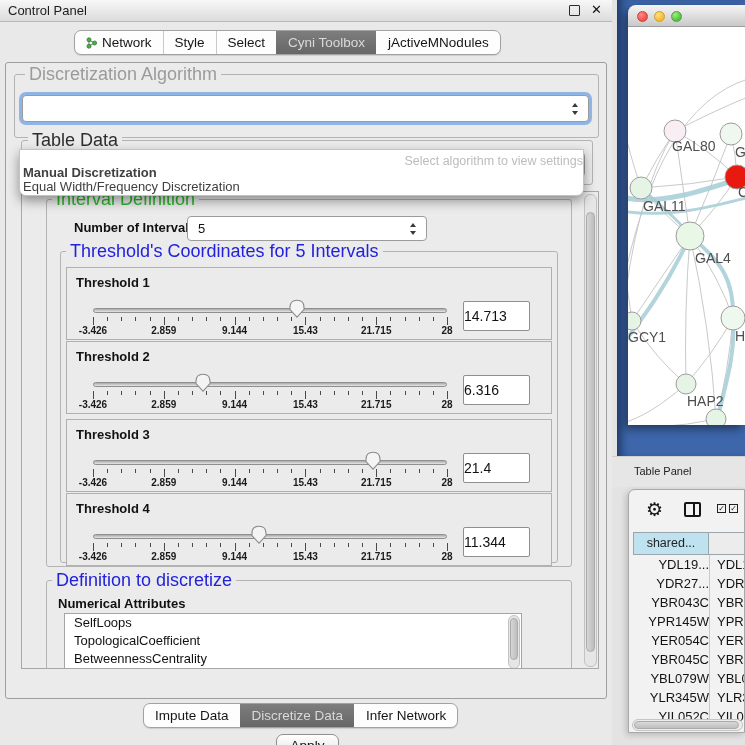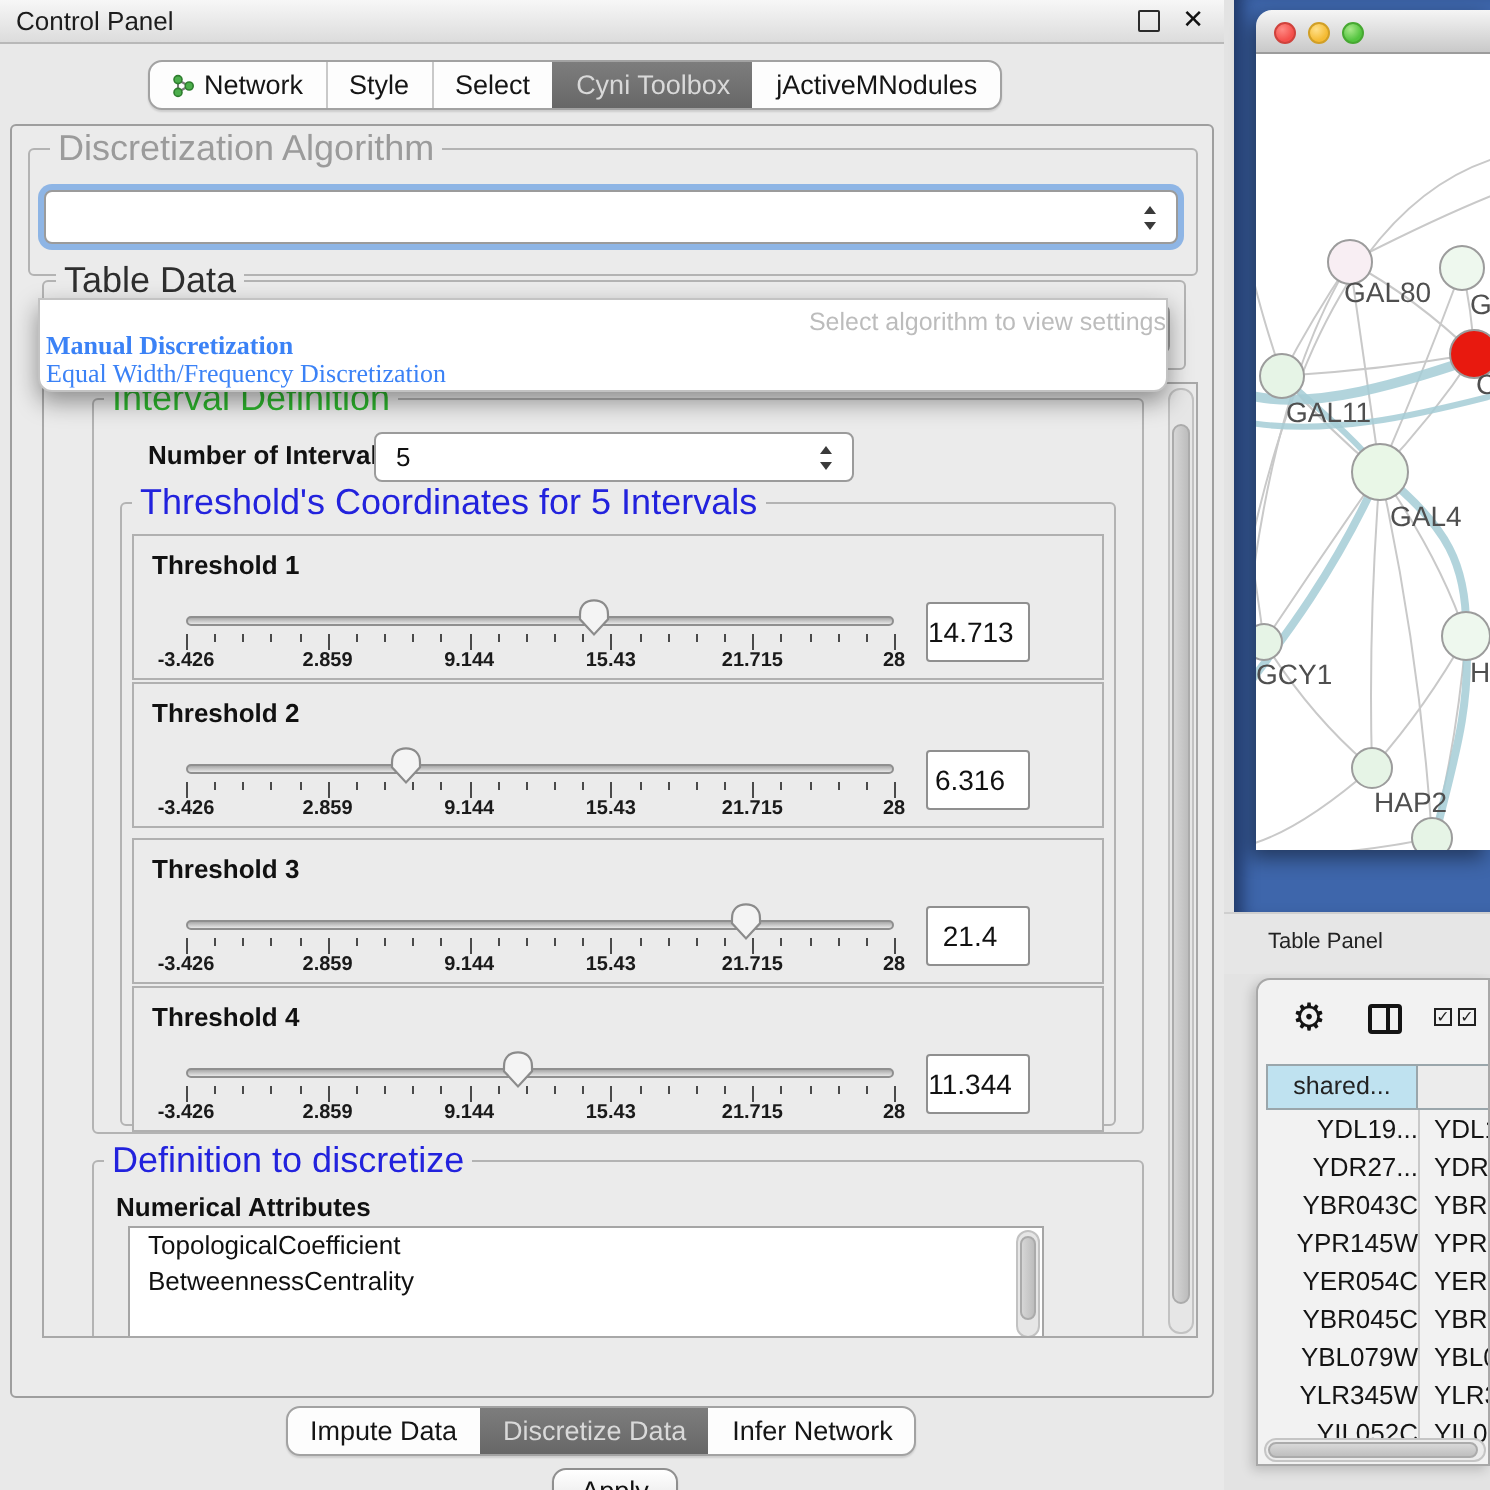--- a/index.html
+++ b/index.html
@@ -35,43 +35,43 @@
   .combo .val { position:absolute; left:10px; top:4px; right:22px; overflow:hidden; white-space:nowrap; }
   .combo.focused { box-shadow:0 0 0 3px rgba(92,152,226,.65); }
   .arrows { position:absolute; right:9px; top:50%; transform:translateY(-50%); width:7px; height:12px; }
   .arrows .up { position:absolute; top:0; left:0; width:0; height:0; border-left:3.5px solid transparent; border-right:3.5px solid transparent; border-bottom:4.5px solid #3a3a3a; }
   .arrows .dn { position:absolute; bottom:0; left:0; width:0; height:0; border-left:3.5px solid transparent; border-right:3.5px solid transparent; border-top:4.5px solid #3a3a3a; }
 
   
   .popup { position:absolute; left:13px; top:86px; width:565px; height:47px; background:#fff;
     border:1px solid #c3c3c3; border-radius:0 0 7px 7px; box-shadow:0 5px 12px rgba(0,0,0,.40); z-index:50; }
   .popup .hint { position:absolute; top:4px; left:0; width:100%; text-align:right; font-size:12.5px; color:#bcbcbc; }
-  .popup .opt { position:absolute; left:3px; font-size:13px; color:#3b82f6; line-height:14px;font-family:Liberation Serif, serif; }
+  .popup .opt { position:absolute; left:3px; font-size:13px; color:#404040; line-height:14px; }
   .popup .opt.bold { font-weight:bold; }
 
   
   .scrollpane { position:absolute; left:20px; top:190px; width:578px; height:478px;
     border:1px solid #a8a8a8; background:#ebebeb; overflow:hidden; }
   .vscroll { position:absolute; width:12px; background:#e6e6e6; border:1px solid #c2c2c2; border-radius:6px; }
   .vthumb { position:absolute; left:1px; right:1px; background:linear-gradient(90deg,#d6d6d6,#bdbdbd); border:1px solid #ababab; border-radius:5px; }
 
   .bold13 { font-size:13px; font-weight:bold; color:#111; position:absolute; white-space:nowrap; }
 
   
   .thr-panel { position:absolute; left:44px; width:486px; height:73px; border:1px solid #b0b0b0; background:#ebebeb; }
   .thr-label { position:absolute; left:9px; top:7px; font-size:13px; font-weight:bold; color:#111; }
   .sl-track { position:absolute; left:26px; top:40px; width:354px; height:5px; border:1px solid #8f8f8f;
     border-radius:3px; background:linear-gradient(#a9a9a9,#e6e6e6); }
   .sl-thumb { position:absolute; top:31px; width:18px; height:20px; }
   .sl-ticks { position:absolute; left:26px; top:49px; width:354px; height:9px; }
   .sl-ticks i { position:absolute; width:1px; background:#4a4a4a; top:0; }
   .sl-ticklabels { position:absolute; left:26px; top:57px; width:354px; height:12px; }
   .sl-ticklabels span { position:absolute; transform:translateX(-50%); font-size:10px; font-weight:bold; color:#1a1a1a; white-space:nowrap; }
-  .thr-value { position:absolute; left:396px; top:33px; width:52px; height:30px; background:#fff;
-    border:1px solid #8f8f8f; border-radius:2px; font-size:14px; color:#111; text-align:center;
+  .thr-value { position:absolute; left:396px; top:33px; width:67px; height:30px; background:#fff;
+    border:1px solid #8f8f8f; border-radius:2px; font-size:14px; color:#111; text-align:left;
     line-height:28px; padding-right:8px; }
 
   
   .attr-list { position:absolute; background:#fff; border:1px solid #a5a5a5; overflow:hidden; }
   .attr-list .item { font-size:13px; color:#111; line-height:18px; padding-left:9px; white-space:nowrap; }
 
   .apply-btn { position:absolute; left:270px; top:671px; width:63px; height:24px; border:1px solid #8f8f8f;
     border-radius:7px; background:linear-gradient(#ffffff,#e2e2e2); font-size:13.5px; color:#111;
     text-align:center; line-height:22px; box-shadow:0 1px 1px rgba(0,0,0,.15); }
 
@@ -367,20 +367,21 @@
               </div>
     <div class="thr-value">11.344</div>
   </div>
           </div>
 
         <div class="grp" style="left:24px; top:388px; width:526px; height:120px;"></div>
         <div class="grp-label lbl-blue" style="left:30px; top:382px;">Definition to discretize</div>
         <span class="bold13" style="left:36px; top:404px;">Numerical Attributes</span>
         <div class="attr-list" style="left:42px; top:421px; width:458px; height:57px;">
           <div id="attr-items">
+              <div class="item">SelfLoops</div>
               <div class="item">TopologicalCoefficient</div>
               <div class="item">BetweennessCentrality</div>
             </div>
           <div class="vscroll" style="right:1px; top:1px; height:54px; width:12px;">
             <div class="vthumb" style="top:2px; height:42px;"></div>
           </div>
         </div>
 
         <div class="vscroll" style="left:562px; top:2px; width:13px; height:473px;">
           <div class="vthumb" style="top:17px; height:440px;"></div>

